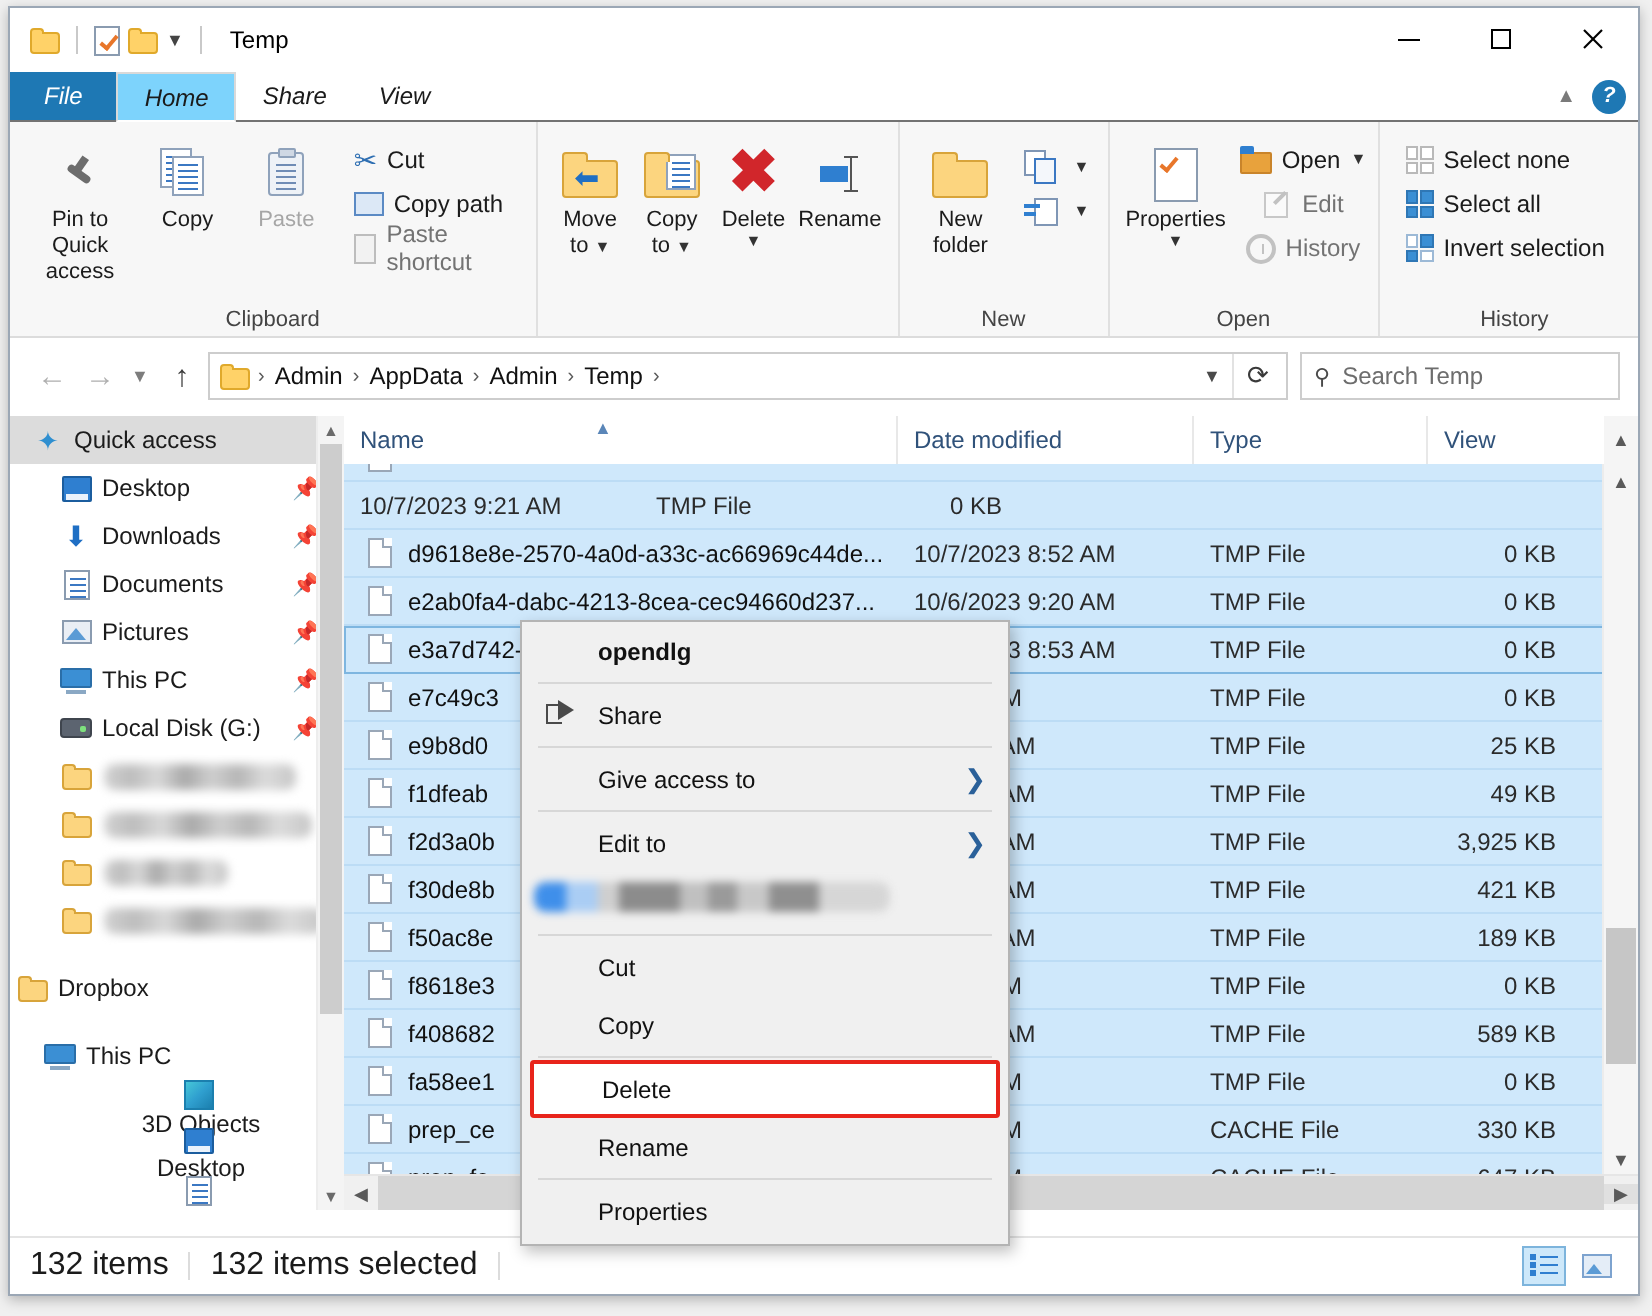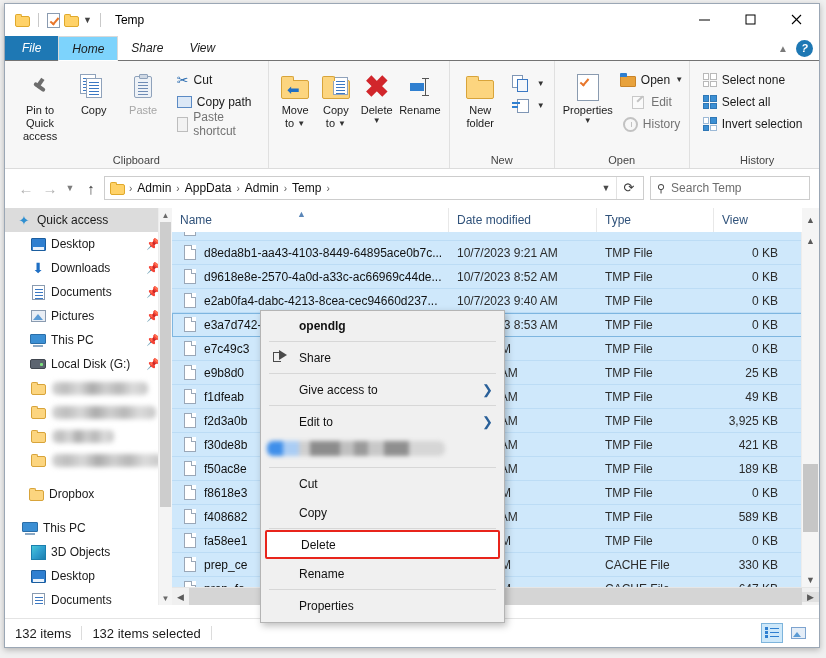--- a/index.html
+++ b/index.html
@@ -212,21 +212,21 @@
   }
   .navrow {
     height: 24px; display:flex; align-items:center; font-size:12px; color:#1b1b1b;
     padding-left: 8px; position: relative; white-space: nowrap;
   }
   .navrow.sel { background:#dcdcdc; }
   .navrow .ic { width: 22px; display:flex; align-items:center; justify-content:center; }
   .navrow .lbl { padding-left: 2px; }
   .navrow .pinsm { position:absolute; right: 12px; color:#8a8a8a; font-size:11px; }
   .indent1 { padding-left: 22px; }
-  .indent2 { padding-left: 22px; }
+  .indent2 { padding-left: 22px; flex-direction: column; }
   .qa-star { color:#2f8fd0; font-size:13px; }
   .mini-desktop{width:15px;height:13px;background:#2f7fd0;border:1px solid #1b5d9e;box-sizing:border-box;position:relative;border-radius:1px;}
   .mini-desktop:after{content:"";position:absolute;left:1px;bottom:0;right:1px;height:3px;background:#eaf2fb;}
   .mini-dl{color:#1f6fc4;font-size:14px;line-height:12px;}
   .mini-docs{width:13px;height:15px;background:#fff;border:1px solid #8a9bb0;box-sizing:border-box;position:relative;}
   .mini-docs:after{content:"";position:absolute;left:2px;top:3px;width:8px;height:1px;background:#3b78c3;box-shadow:0 3px 0 #3b78c3,0 6px 0 #3b78c3,0 9px 0 #3b78c3;}
   .mini-pic{width:15px;height:12px;background:#e9eef5;border:1px solid #8a9bb0;box-sizing:border-box;position:relative;}
   .mini-pic:after{content:"";position:absolute;left:1px;bottom:1px;width:0;height:0;border-left:5px solid transparent;border-right:5px solid transparent;border-bottom:6px solid #5b9bd5;}
   .mini-pc{width:16px;height:13px;position:relative;}
   .mini-pc:before{content:"";position:absolute;left:0;top:0;width:16px;height:10px;background:#3b8fd4;border:1px solid #2a6ea8;box-sizing:border-box;border-radius:1px;}
@@ -331,21 +331,21 @@
   .ctx-blur {
     position:absolute; left:6px; top:5px; width:178px; height:15px; border-radius:6px;
     background: linear-gradient(90deg,#3f8fea 0%,#3f8fea 9%,#aacdf4 9%,#aacdf4 18%,#cfcfcf 18%,#cfcfcf 24%,#8c8c8c 24%,#8c8c8c 41%,#c0c0c0 41%,#c0c0c0 49%,#9a9a9a 49%,#9a9a9a 57%,#c8c8c8 57%,#c8c8c8 66%,#8f8f8f 66%,#8f8f8f 80%,#d6d6d6 80%,#d6d6d6 100%);
     filter: blur(2.2px);
   }
 
   
   .statusbar {
     position:absolute; left:0; right:0; bottom:0; height:28px;
     background:#ffffff; border-top:1px solid #e4e4e4;
-    display:flex; align-items:center; padding-left: 10px; font-size:13px; color:#1b1b1b;
+    display:flex; align-items:center; padding-left: 10px; font-size:16px; color:#1b1b1b;
   }
   .statusbar .divider { width:1px; height:14px; background:#dcdcdc; margin: 0 10px; }
   .viewbtns { margin-left:auto; display:flex; align-items:center; gap:4px; padding-right: 10px; }
   .vb { width:22px;height:20px;display:flex;align-items:center;justify-content:center; box-sizing:border-box;}
   .vb.sel { background:#cde8fa; border:1px solid #7db4dc; }
   .details-ico{width:14px;height:12px;position:relative;}
   .details-ico i{position:absolute;left:0;width:3px;height:3px;background:#2f7fd0;}
   .details-ico b{position:absolute;left:5px;width:9px;height:1px;background:#2f7fd0;}
   .tiles-ico{width:15px;height:12px;background:#e4edf7;border:1px solid #7da3cf;box-sizing:border-box;position:relative;}
   .tiles-ico:after{content:"";position:absolute;left:1px;bottom:1px;width:0;height:0;border-left:4px solid transparent;border-right:4px solid transparent;border-bottom:5px solid #5b9bd5;}
@@ -708,21 +708,21 @@
             </span>
           <span class="blurline" style="width:62px;margin-left:3px"></span>
         </div>
         <div class="navrow indent1">
           <span class="ic">
               <span class="mini-folder"></span>
             </span>
           <span class="blurline" style="width:110px;margin-left:3px"></span>
         </div>
         <div style="height:10px"></div>
-        <div class="navrow" style="padding-left:20px">
+        <div class="navrow" style="padding-left:0">
           <span class="ic">
               <span class="mini-folder"></span>
             </span>
           <span class="lbl">Dropbox</span>
         </div>
         <div style="height:10px"></div>
         <div class="navrow" style="padding-left:14px">
           <span class="ic">
               <span class="mini-pc"></span>
             </span>
@@ -780,26 +780,20 @@
                 <span class="fico">
                   <span class="tmpdoc"></span>
                 </span>
                 <span></span>
               </span>
             <span class="c-date"></span>
             <span class="c-type"></span>
             <span class="c-size"></span>
           </div>
           <div class="row">
-            <span class="c-name">
-                <span class="fico">
-                  <span class="tmpdoc"></span>
-                </span>
-                <span>d8eda8b1-aa43-4103-8449-64895ace0b7c...</span>
-              </span>
             <span class="c-date">10/7/2023 9:21 AM</span>
             <span class="c-type">TMP File</span>
             <span class="c-size">0 KB</span>
           </div>
           <div class="row">
             <span class="c-name">
                 <span class="fico">
                   <span class="tmpdoc"></span>
                 </span>
                 <span>d9618e8e-2570-4a0d-a33c-ac66969c44de...</span>
@@ -808,21 +802,21 @@
             <span class="c-type">TMP File</span>
             <span class="c-size">0 KB</span>
           </div>
           <div class="row">
             <span class="c-name">
                 <span class="fico">
                   <span class="tmpdoc"></span>
                 </span>
                 <span>e2ab0fa4-dabc-4213-8cea-cec94660d237...</span>
               </span>
-            <span class="c-date">10/7/2023 9:40 AM</span>
+            <span class="c-date">10/6/2023 9:20 AM</span>
             <span class="c-type">TMP File</span>
             <span class="c-size">0 KB</span>
           </div>
           <div class="row focus">
             <span class="c-name">
                 <span class="fico">
                   <span class="tmpdoc"></span>
                 </span>
                 <span>e3a7d742-82ba-4fd5-807b-372a64d4f4af</span>
               </span>

